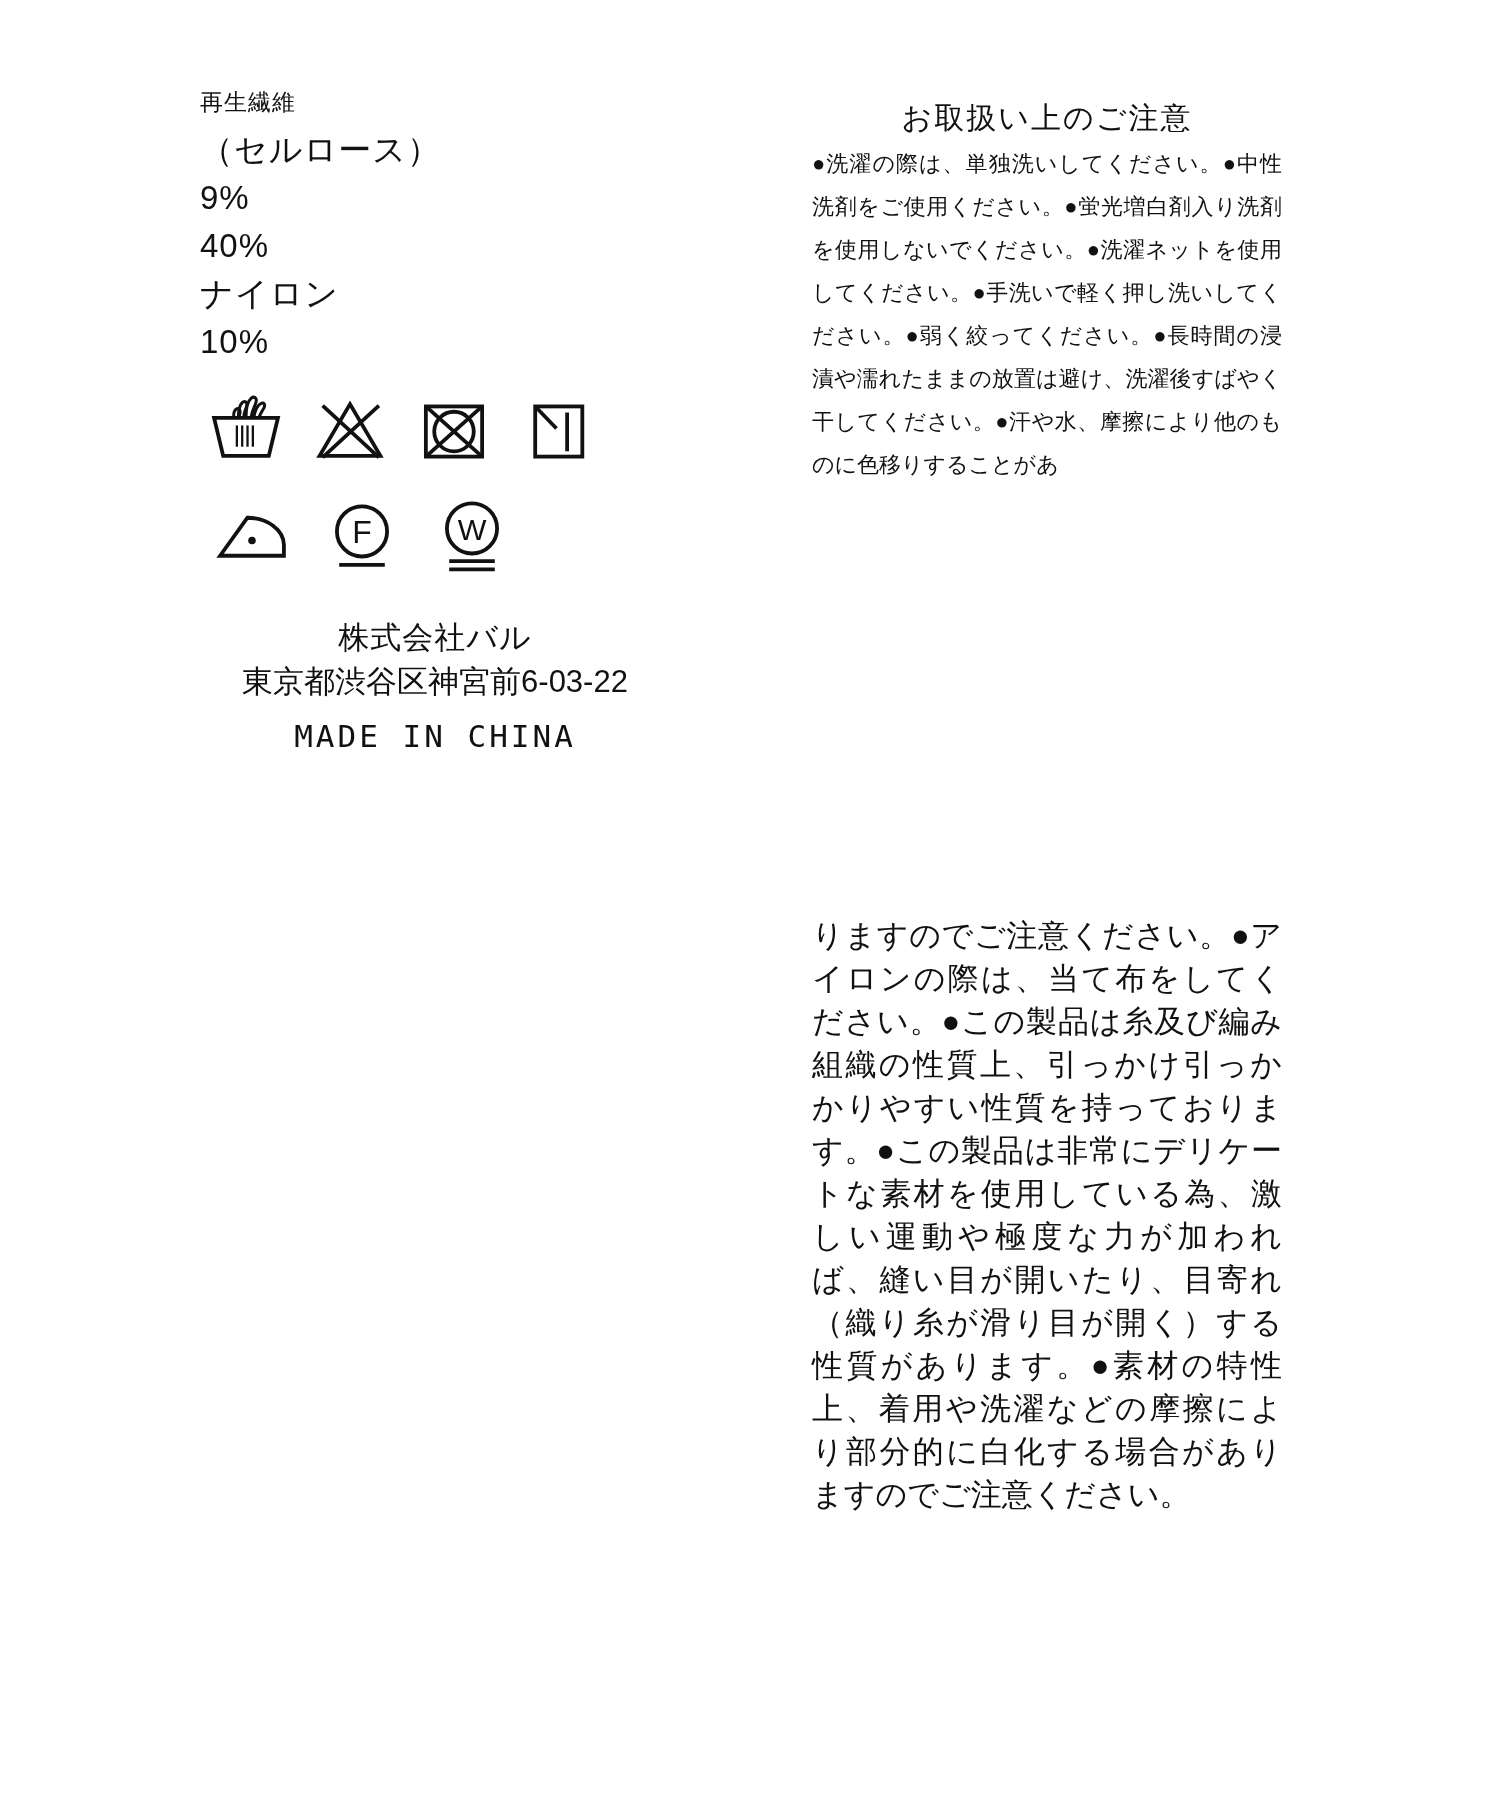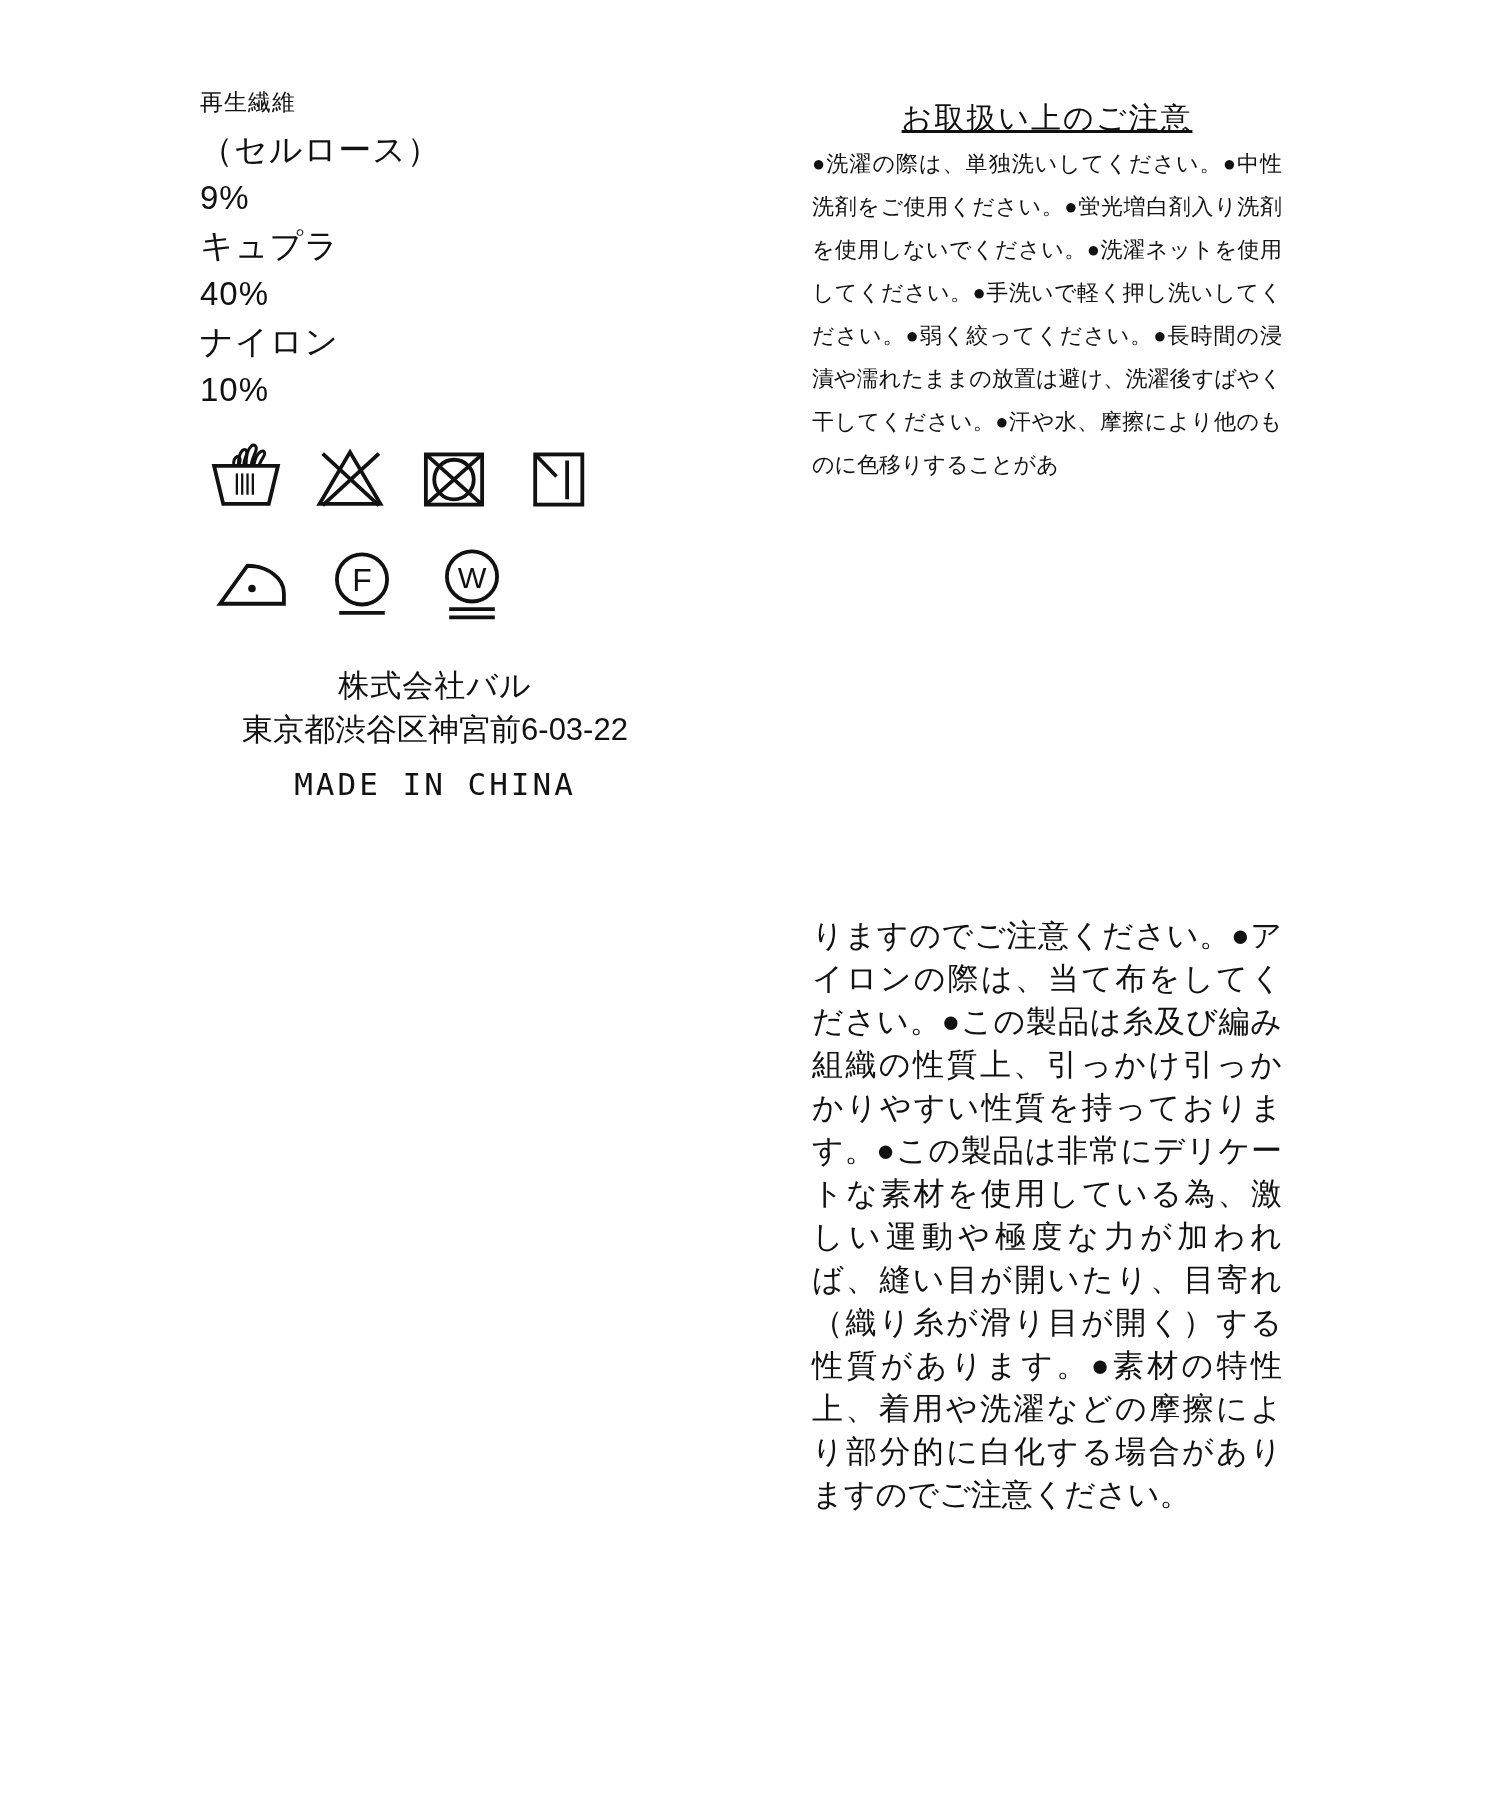--- a/index.html
+++ b/index.html
@@ -92,21 +92,20 @@
     left: 812px;
     top: 98px;
     width: 470px;
   }
   .care-title {
     font-size: 30px;
     line-height: 40px;
     text-align: center;
     letter-spacing: 2px;
     margin-bottom: 4px;
-    text-decoration: underline;
   }
   .care-body {
     font-size: 22px;
     line-height: 43px;
     letter-spacing: 0px;
     text-align: justify;
     text-justify: inter-character;
   }
 
   .right-col-2 {
@@ -129,21 +128,20 @@
 <div class="left-col">
 
   <div class="fiber-table">
     <div class="fiber-heading">再生繊維</div>
 
     <div class="fiber-row">
       <span class="f-name">（セルロース）</span>
       <span class="f-pct">9%</span>
     </div>
     <div class="fiber-row">
-      <span class="f-name">キュプラ</span>
       <span class="f-pct">40%</span>
     </div>
     <div class="fiber-row">
       <span class="f-name">ナイロン</span>
       <span class="f-pct">10%</span>
     </div>
   </div>
 
   <div class="symbol-row symbols-1">
 

